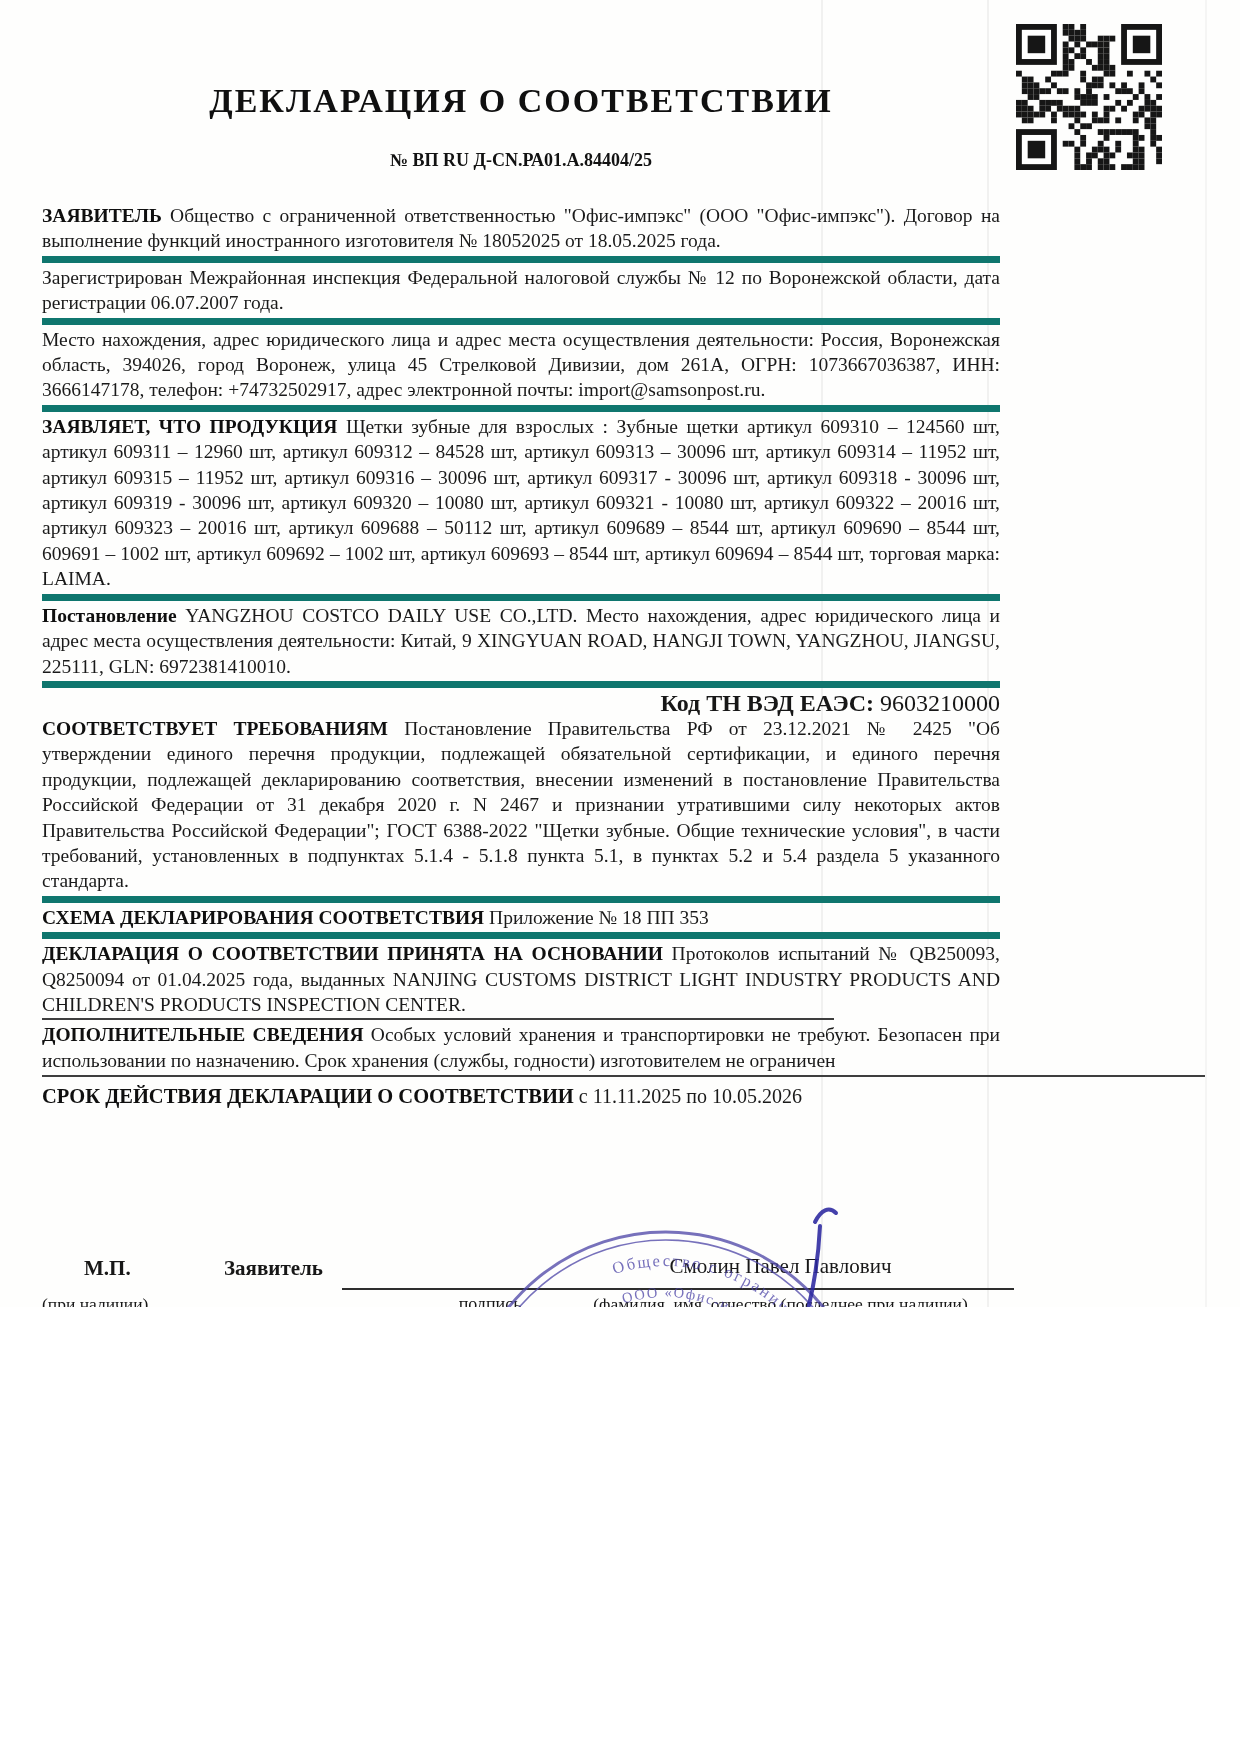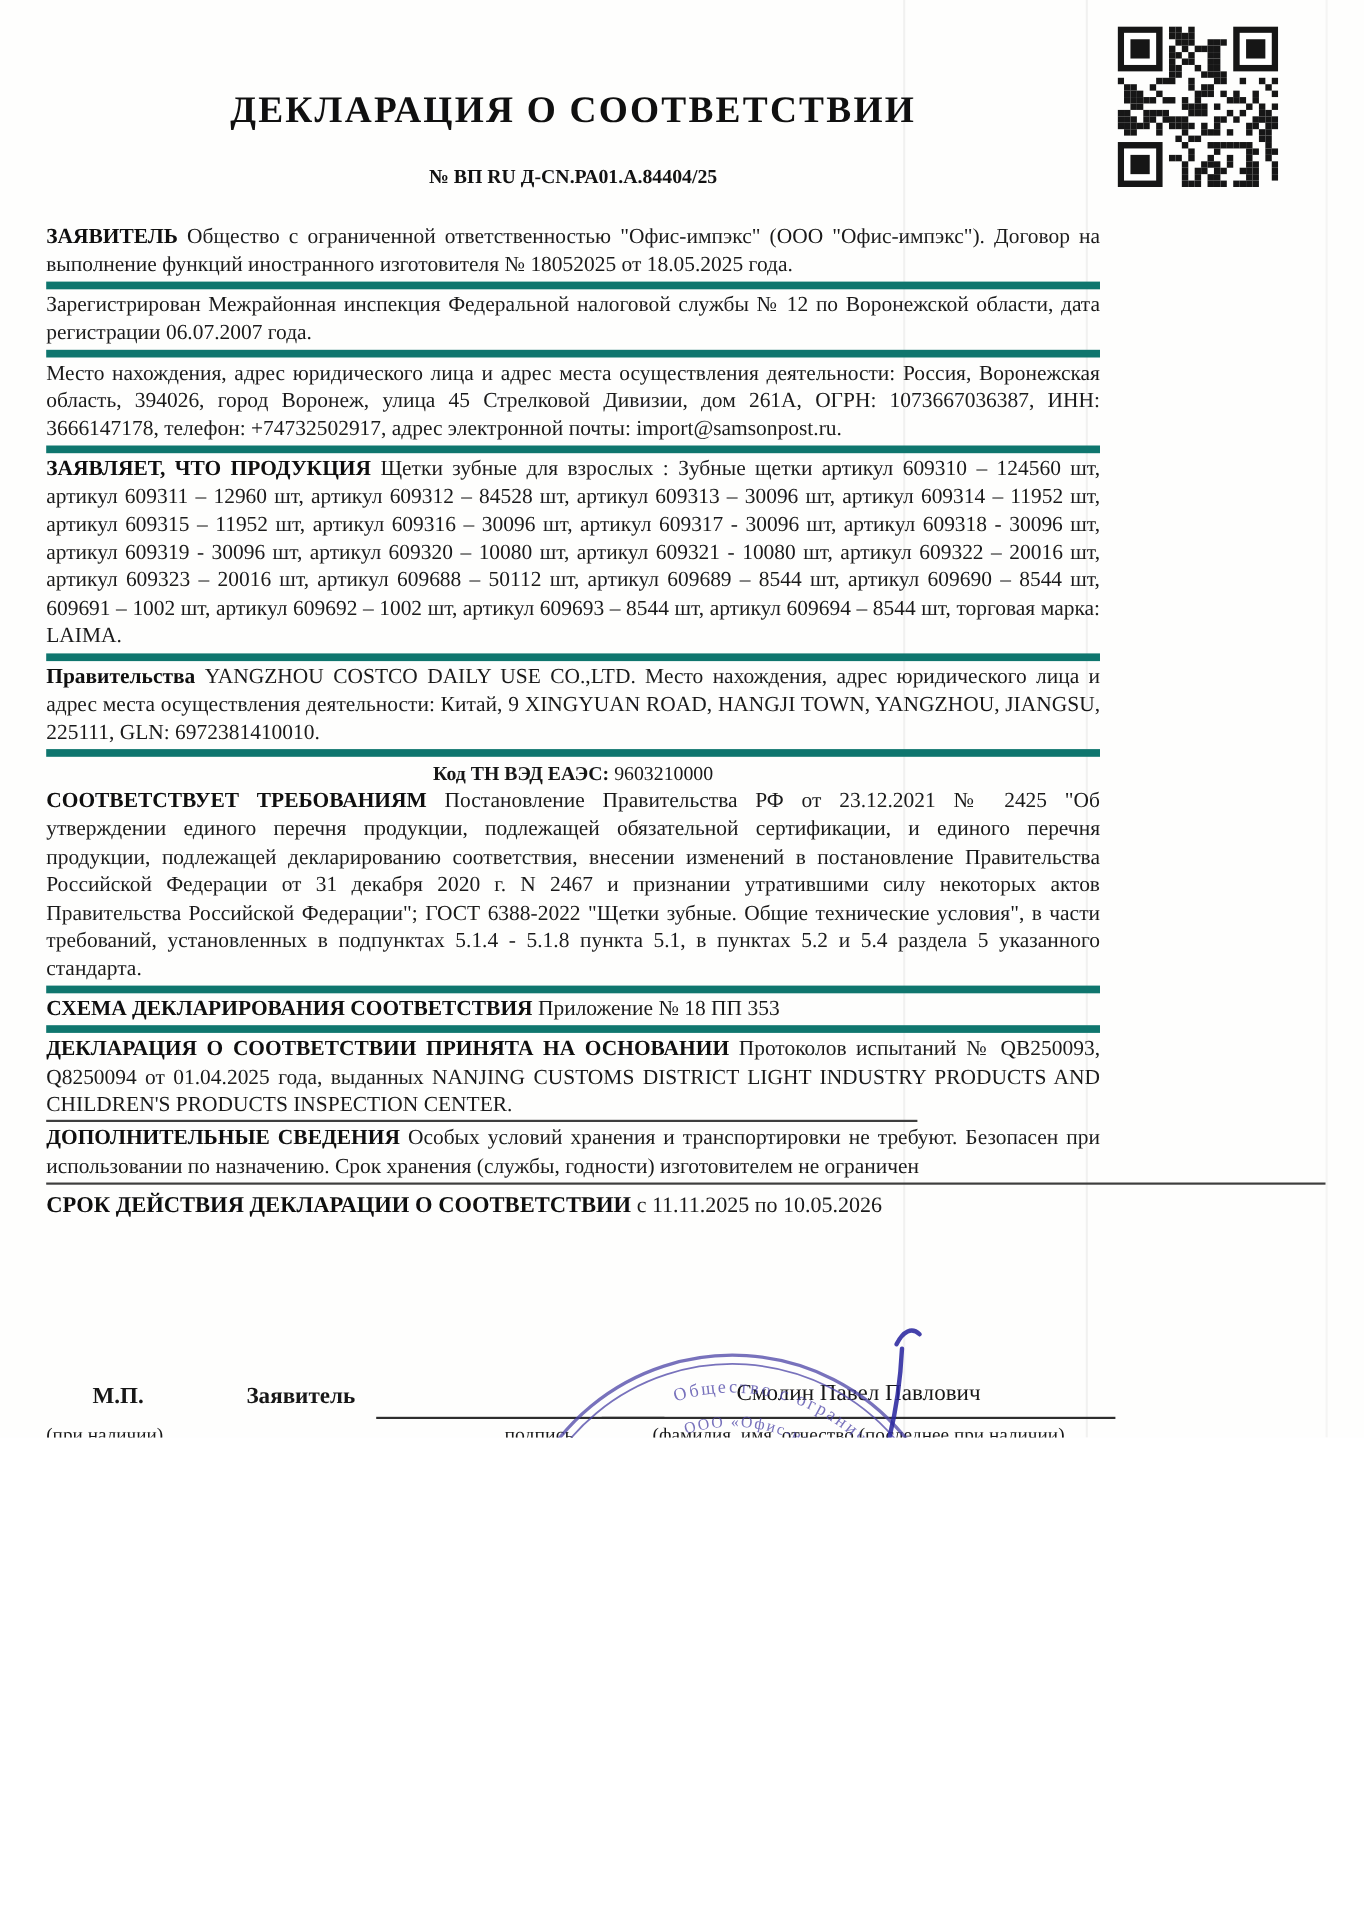--- a/index.html
+++ b/index.html
@@ -47,23 +47,23 @@
     font-size: 19.5px;
     line-height: 25.4px;
     text-align: justify;
     color: #1a1a1a;
   }
   .sec b { font-weight: bold; color: #0f0f0f; }
   .rule    { border-bottom: 7px solid #0f766e; padding-bottom: 2px; margin-bottom: 2px; }
   .rule-partial { width: 792px; border-bottom: 2px solid #3e3e3e; margin-top: 1px; margin-bottom: 2px; }
   .rule-wide { width: 1163px; border-bottom: 2px solid #3e3e3e; margin-top: 2px; margin-bottom: 3px; }
   .code-line {
-    font-size: 18px;
+    font-size: 24px;
     line-height: 26px;
-    text-align: center;
+    text-align: right;
   }
   .code-line b { font-weight: bold; }
   .validity { margin-top: 6px; font-size: 20px; line-height: 27px; text-align: left; }
   .validity b { font-size: 20.5px; }
 
   .sig-block { position: relative; height: 148px; margin-top: 140px; }
   .sig-mp { position: absolute; left: 42px; top: 6px; font-size: 21px; font-weight: bold; }
   .sig-mp-sub { position: absolute; left: 0px; top: 44px; font-size: 17.5px; }
   .sig-applicant { position: absolute; left: 182px; top: 6px; font-size: 21px; font-weight: bold; }
   .sig-line-left { position: absolute; left: 300px; top: 8px; width: 262px; height: 32px; border-bottom: 2px solid #2e2e2e; }
@@ -338,21 +338,21 @@
       <span>Место нахождения, адрес юридического лица и адрес места осуществления деятельности: Россия, Воронежская область, 394026, город Воронеж, улица 45 Стрелковой Дивизии, дом 261А, ОГРН: 1073667036387, ИНН: 3666147178, телефон: +74732502917, адрес электронной почты: import@samsonpost.ru.</span>
     </div>
 
 
     <div class="sec rule">
       <b>ЗАЯВЛЯЕТ, ЧТО ПРОДУКЦИЯ</b>
       <span>Щетки зубные для взрослых : Зубные щетки артикул 609310 – 124560 шт, артикул 609311 – 12960 шт, артикул 609312 – 84528 шт, артикул 609313 – 30096 шт, артикул 609314 – 11952 шт, артикул 609315 – 11952 шт, артикул 609316 – 30096 шт, артикул 609317 - 30096 шт, артикул 609318 - 30096 шт, артикул 609319 - 30096 шт, артикул 609320 – 10080 шт, артикул 609321 - 10080 шт, артикул 609322 – 20016 шт, артикул 609323 – 20016 шт, артикул 609688 – 50112 шт, артикул 609689 – 8544 шт, артикул 609690 – 8544 шт, 609691 – 1002 шт, артикул 609692 – 1002 шт, артикул 609693 – 8544 шт, артикул 609694 – 8544 шт, торговая марка: LAIMA.</span>
     </div>
 
     <div class="sec rule">
-      <b>Правительства</b>
+      <b>Постановление</b>
       <span>YANGZHOU COSTCO DAILY USE CO.,LTD. Место нахождения, адрес юридического лица и адрес места осуществления деятельности: Китай, 9 XINGYUAN ROAD, HANGJI TOWN, YANGZHOU, JIANGSU, 225111, GLN: 6972381410010.</span>
     </div>
 
 
     <div class="code-line">
       <b>Код ТН ВЭД ЕАЭС:</b>
       <span>9603210000</span>
     </div>
 
     <div class="sec rule">

